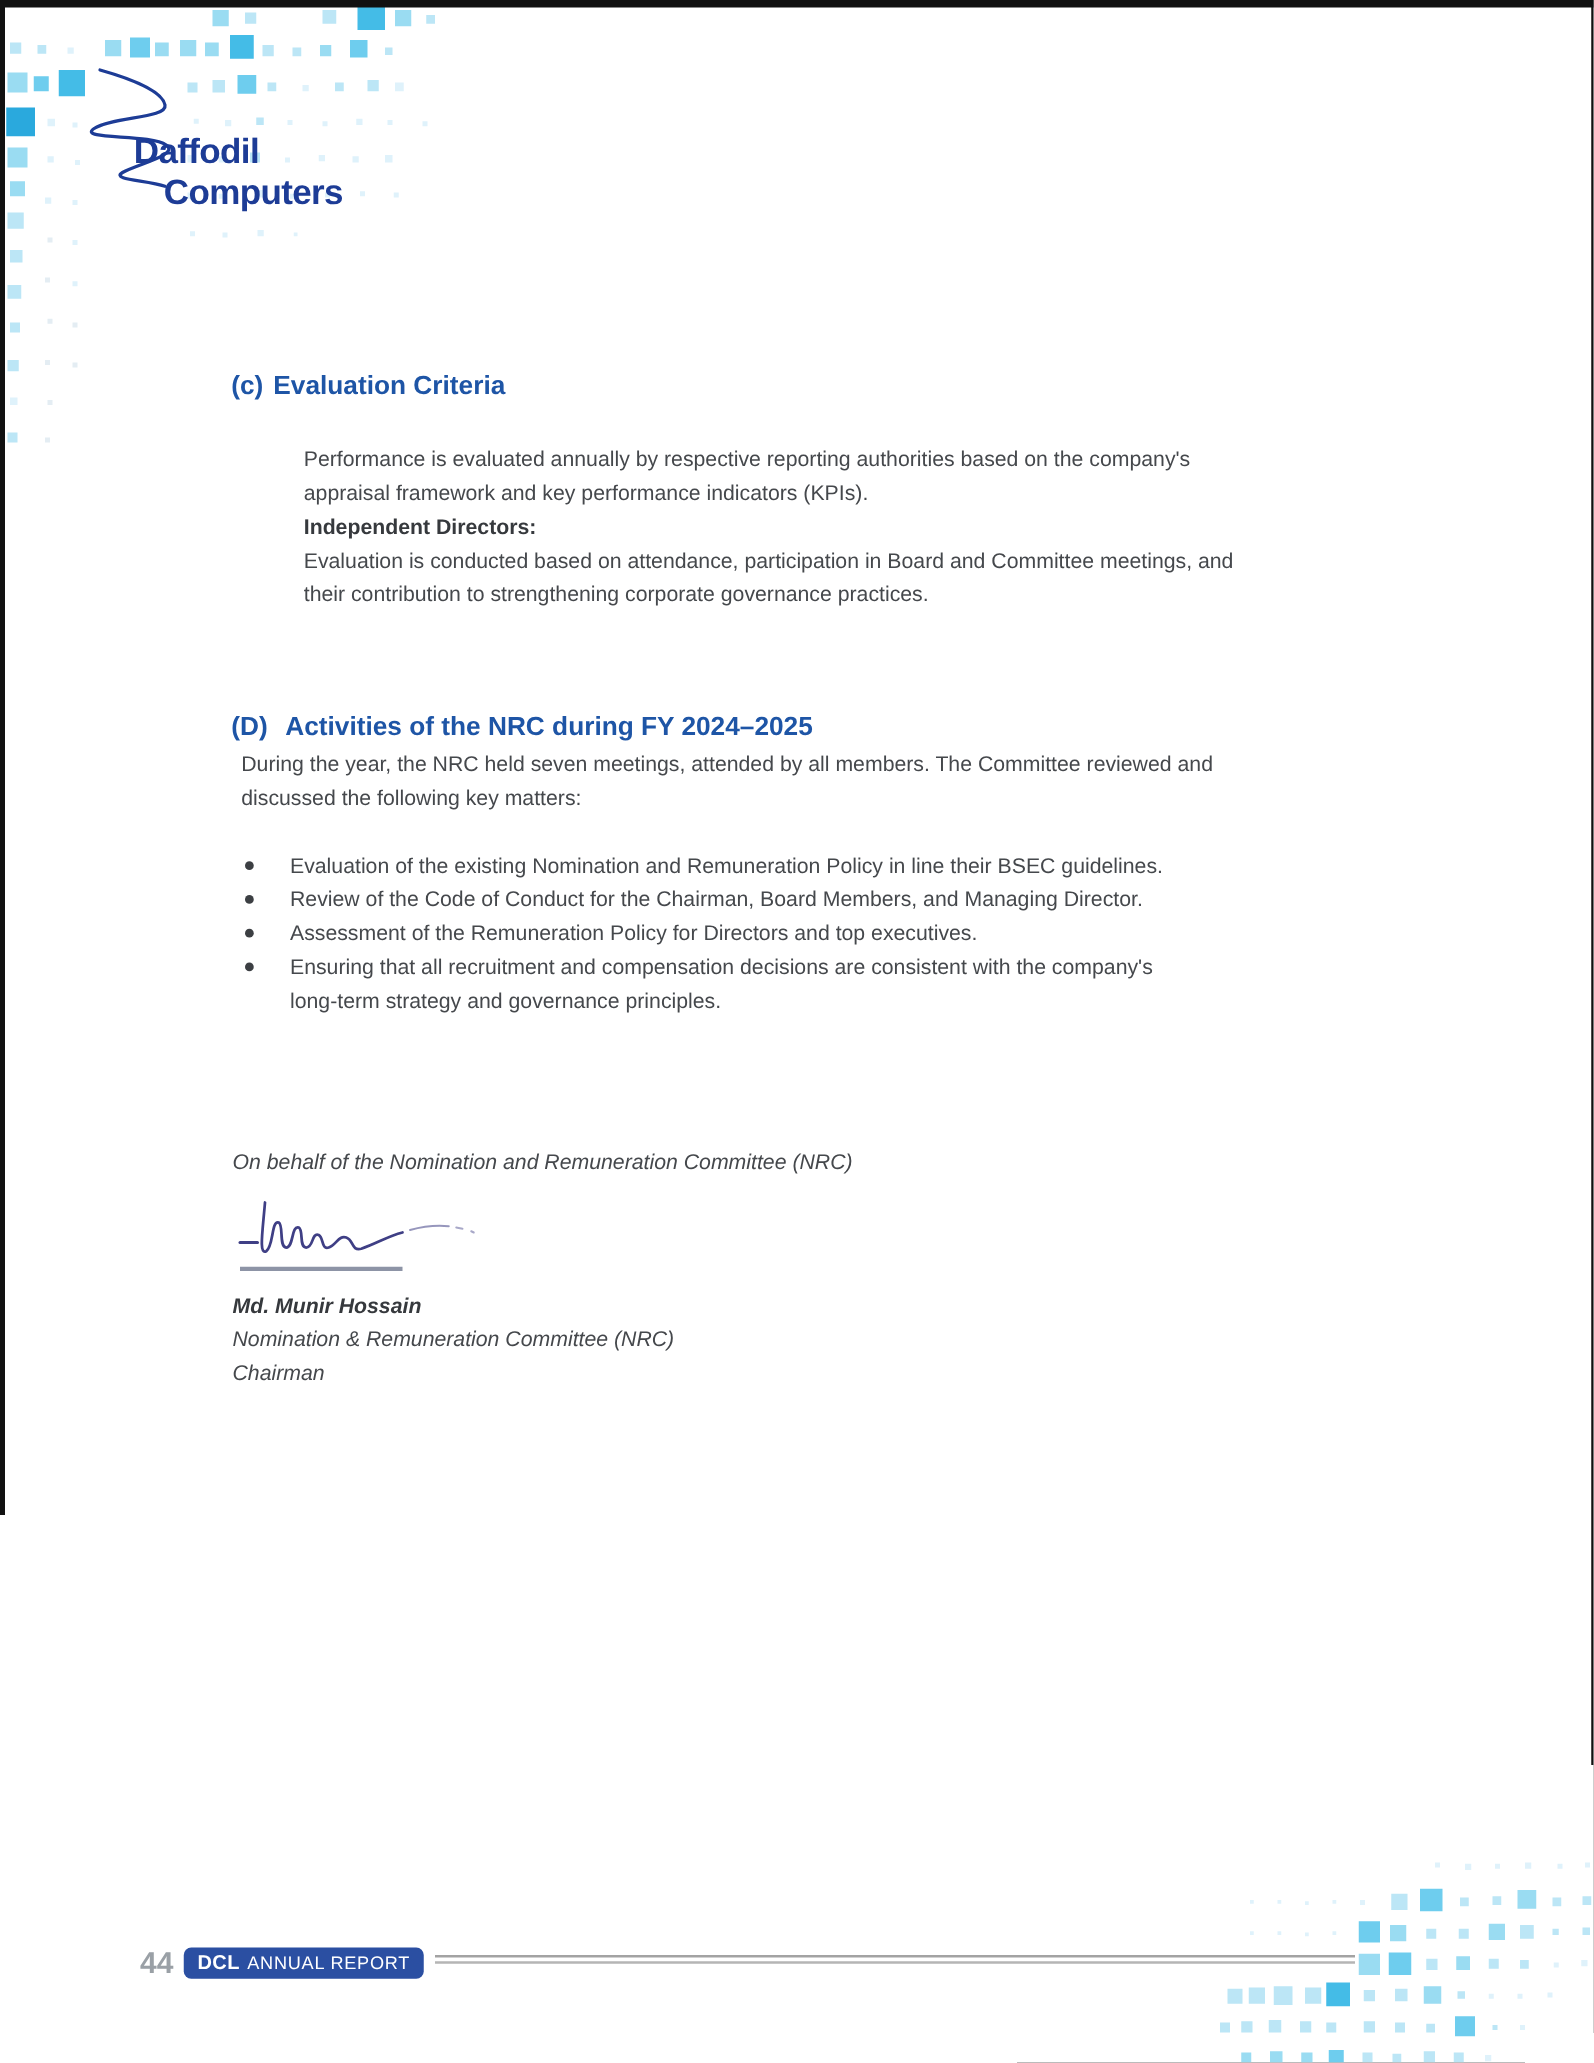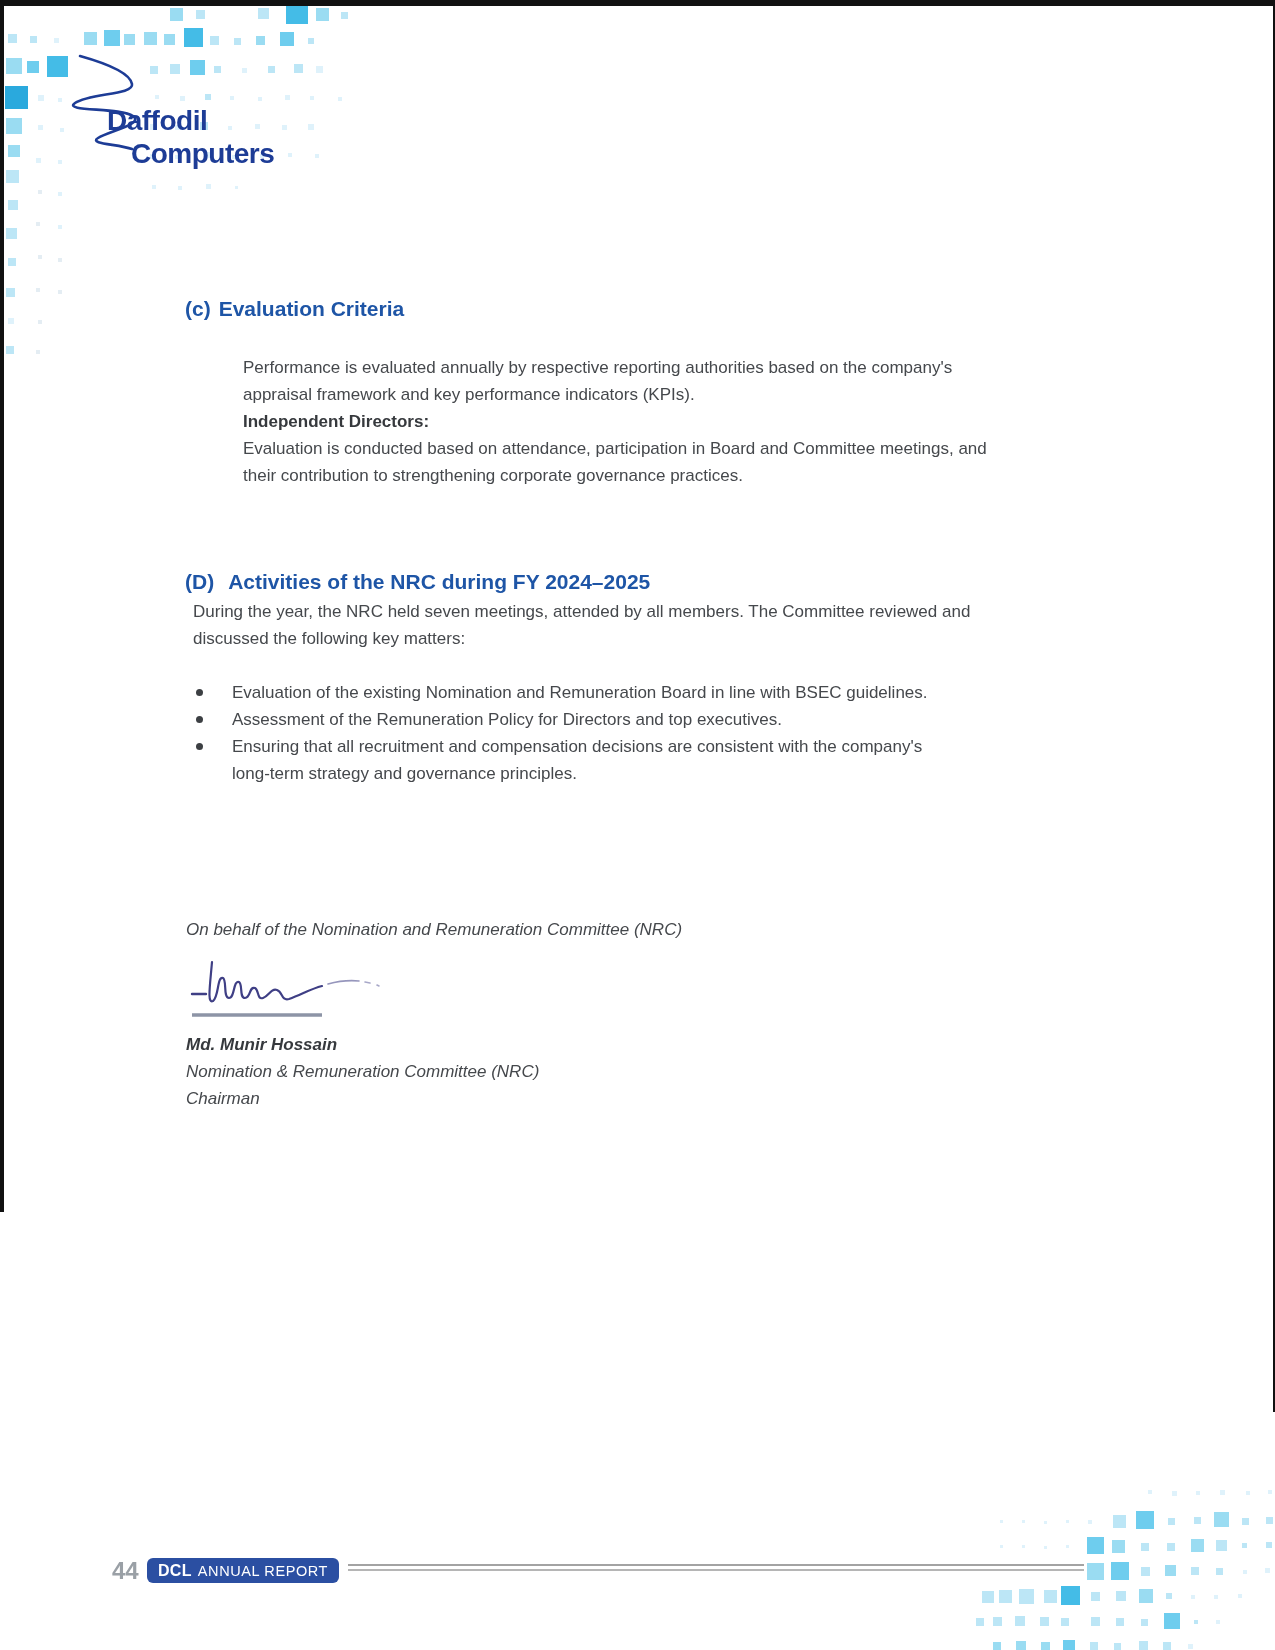--- a/index.html
+++ b/index.html
@@ -228,21 +228,27 @@
 
   <div class="body-block" style="left:193px;top:598px;">
     <div>During the year, the NRC held seven meetings, attended by all members. The Committee reviewed and</div>
     <div>discussed the following key matters:</div>
   </div>
 
   <div class="body-block" style="left:196px;top:679px;">
     <div class="bullet-row">
       <span class="bullet-dot"></span>
       <span class="bullet-text">
-          <div>Evaluation of the existing Nomination and Remuneration Board in line with BSEC guidelines.</div>
+          <div>Evaluation of the existing Nomination and Remuneration Policy in line their BSEC guidelines.</div>
+        </span>
+    </div>
+    <div class="bullet-row">
+      <span class="bullet-dot"></span>
+      <span class="bullet-text">
+          <div>Review of the Code of Conduct for the Chairman, Board Members, and Managing Director.</div>
         </span>
     </div>
     <div class="bullet-row">
       <span class="bullet-dot"></span>
       <span class="bullet-text">
           <div>Assessment of the Remuneration Policy for Directors and top executives.</div>
         </span>
     </div>
     <div class="bullet-row">
       <span class="bullet-dot"></span>

